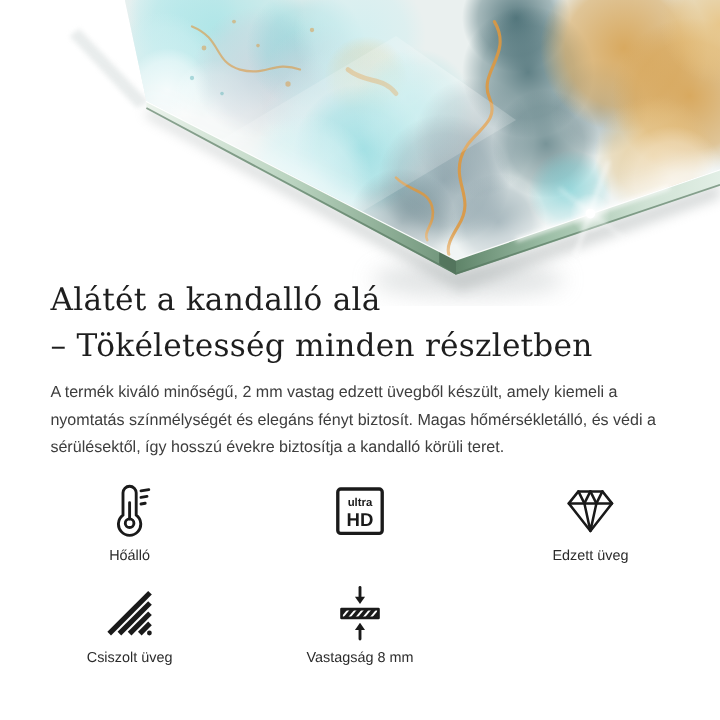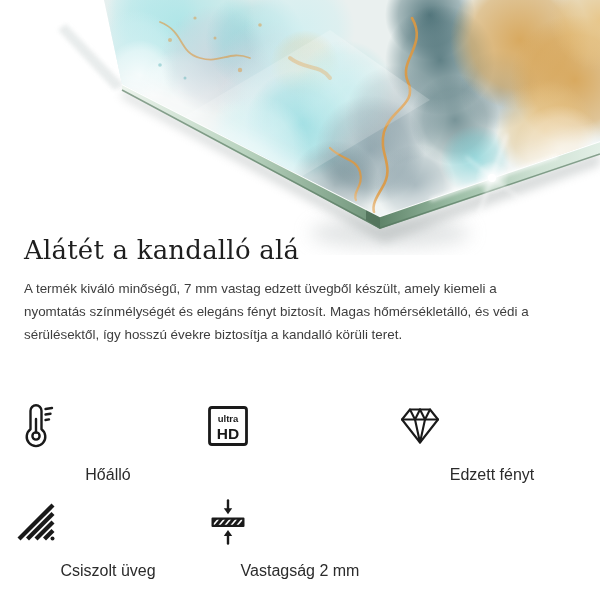--- a/index.html
+++ b/index.html
@@ -2,38 +2,38 @@
 <html lang="hu" style="--page-bg: #ffffff; --heading-color: #1e1e1e; --body-text-color: #3e3e3e; --label-color: #2b2b2b; --icon-ink: #1a1a1a; --artwork-turquoise: #5ec9d0; --artwork-gold: #d7a455; --artwork-slate: #7b939d; --glass-edge-green: #74997e;"><head>
 <meta charset="utf-8">
 <style>
   html,body{margin:0;padding:0}
   body{
     width:600px;height:600px;position:relative;overflow:hidden;
     background:var(--page-bg,#ffffff);
     font-family:"Liberation Sans",sans-serif;
   }
   .hero{position:absolute;top:0;left:0;display:block}
-  .content{position:absolute;left:24px;top:231px;width:520px}
+  .content{position:absolute;left:42px;top:231px;width:520px}
   .headline{
     font-family:"DejaVu Serif","Liberation Serif",serif;
     font-size:26px;line-height:38.5px;font-weight:400;
     color:var(--heading-color,#1e1e1e);margin:0;letter-spacing:.2px;
   }
   .headline span{display:block}
   .desc{
     margin:7px 0 0 0;font-size:13.4px;line-height:23.2px;
     color:var(--body-text-color,#3e3e3e);
   }
   .features{
     position:absolute;left:12px;top:402px;width:576px;
     display:grid;grid-template-columns:repeat(3,1fr);row-gap:16px;
   }
-  .feature{display:flex;flex-direction:column;}
+  .feature{display:flex;flex-direction:column;align-items:center}
   .ficon{width:48px;height:48px;display:block}
-  .flabel{margin-top:17px;font-size:16px;color:var(--label-color,#2b2b2b);text-align:center;line-height:15px}
+  .flabel{margin-top:6px;font-size:12px;color:var(--label-color,#2b2b2b);text-align:center;line-height:15px}
   .ficon .s{fill:none;stroke:var(--icon-ink,#1a1a1a);stroke-width:2.4;stroke-linecap:round;stroke-linejoin:round}
   .ficon .sb{fill:none;stroke:var(--icon-ink,#1a1a1a);stroke-width:4.3;stroke-linecap:butt}
   .ficon .sh{fill:none;stroke:var(--icon-ink,#1a1a1a);stroke-width:3;stroke-linecap:butt}
   .ficon .f{fill:var(--icon-ink,#1a1a1a);stroke:none}
   .ficon text{fill:var(--icon-ink,#1a1a1a);text-anchor:middle;font-weight:bold;font-family:"Liberation Sans",sans-serif}
 </style>
 </head>
 <body>
 
 <svg class="hero" width="600" height="255" viewBox="0 0 600 255">
@@ -190,22 +190,23 @@
     <line x1="479" y1="214" x2="507" y2="134" stroke="#ffffff" stroke-width="2.2" opacity=".85" filter="url(#b2)"></line>
     <line x1="466" y1="157" x2="520" y2="199" stroke="#ffffff" stroke-width="1.6" opacity=".7" filter="url(#b2)"></line>
     <circle cx="492" cy="178" r="17" fill="url(#gGlow)"></circle>
     <circle cx="492" cy="178" r="4" fill="#ffffff"></circle>
   </g>
 </svg>
 
 <section class="content">
   <h1 class="headline">
     <span>Alátét a kandalló alá</span>
+    <span>– Tökéletesség minden részletben</span>
   </h1>
-  <p class="desc">A termék kiváló minőségű, 7 mm vastag edzett üvegből készült, amely kiemeli a nyomtatás színmélységét és elegáns fényt biztosít. Magas hőmérsékletálló, és védi a sérülésektől, így hosszú évekre biztosítja a kandalló körüli teret.</p>
+  <p class="desc">A termék kiváló minőségű, 2 mm vastag edzett üvegből készült, amely kiemeli a nyomtatás színmélységét és elegáns fényt biztosít. Magas hőmérsékletálló, és védi a sérülésektől, így hosszú évekre biztosítja a kandalló körüli teret.</p>
 </section>
 
 <div class="features">
 
   <div class="feature">
     <svg class="ficon" viewBox="0 0 48 48">
       <path class="s" d="M18.5,8.7 a5.5,5.5 0 0 1 11,0 V27.3 a9.3,9.3 0 1 1 -11,0 Z"></path>
       <line class="s" x1="24" y1="17" x2="24" y2="30.5"></line>
       <circle class="s" cx="24" cy="34" r="3.6"></circle>
       <line class="s" x1="33.5" y1="7" x2="40" y2="6"></line>
@@ -225,21 +226,21 @@
 
 
   <div class="feature">
     <svg class="ficon" viewBox="0 0 48 48">
       <path class="s" style="stroke-width:2.1" d="M14,7.5 H34 L42,17.5 L24,40.5 L6,17.5 Z"></path>
       <path class="s" style="stroke-width:2.1" d="M6,17.5 H42"></path>
       <path class="s" style="stroke-width:2.1" d="M14,7.5 L19,17.5 L24,40.5 L29,17.5 L34,7.5"></path>
       <path class="s" style="stroke-width:2.1" d="M24,7.5 L19,17.5"></path>
       <path class="s" style="stroke-width:2.1" d="M24,7.5 L29,17.5"></path>
     </svg>
-    <div class="flabel">Edzett fényt</div>
+    <div class="flabel">Edzett üveg</div>
   </div>
 
   <div class="feature">
     <svg class="ficon" viewBox="0 0 48 48">
       <line class="sb" x1="7" y1="41" x2="41" y2="7"></line>
       <line class="sb" x1="15.5" y1="41" x2="41" y2="15.5"></line>
       <line class="sb" x1="24" y1="41" x2="41" y2="24"></line>
       <line class="sb" x1="32.5" y1="41" x2="41" y2="32.5"></line>
       <circle class="f" cx="40.5" cy="40.5" r="2"></circle>
     </svg>
@@ -260,16 +261,16 @@
         <line class="sh" x1="22" y1="30" x2="32" y2="18"></line>
         <line class="sh" x1="28" y1="30" x2="38" y2="18"></line>
         <line class="sh" x1="34" y1="30" x2="44" y2="18"></line>
       </g>
       <rect class="s" x="8.6" y="20.6" width="30.8" height="7.3" style="stroke-width:2.2"></rect>
       <line class="s" x1="24" y1="2.5" x2="24" y2="10.5"></line>
       <path class="f" d="M19.8,10.2 L28.2,10.2 L24,16.3 Z"></path>
       <line class="s" x1="24" y1="45.5" x2="24" y2="38"></line>
       <path class="f" d="M19.8,38 L28.2,38 L24,31.9 Z"></path>
     </svg>
-    <div class="flabel">Vastagság 2 mm</div>
+    <div class="flabel">Vastagság 8 mm</div>
   </div>
 
 </div>
 
 </body></html>

